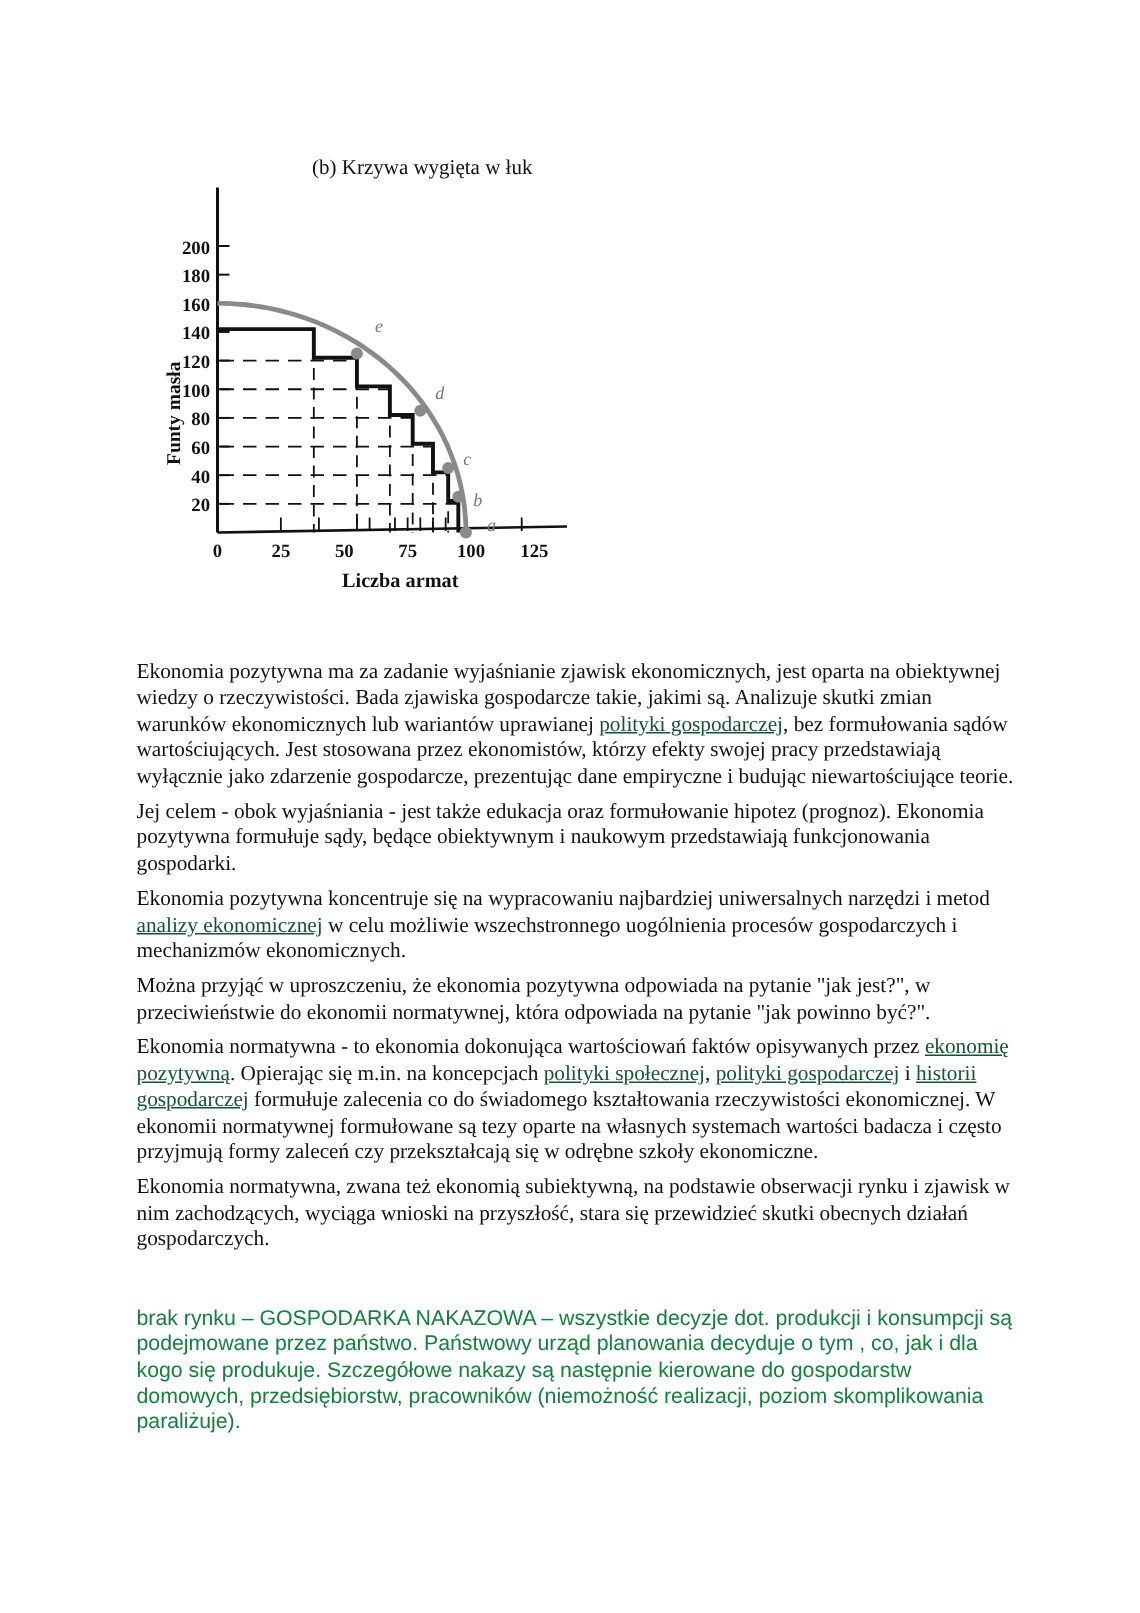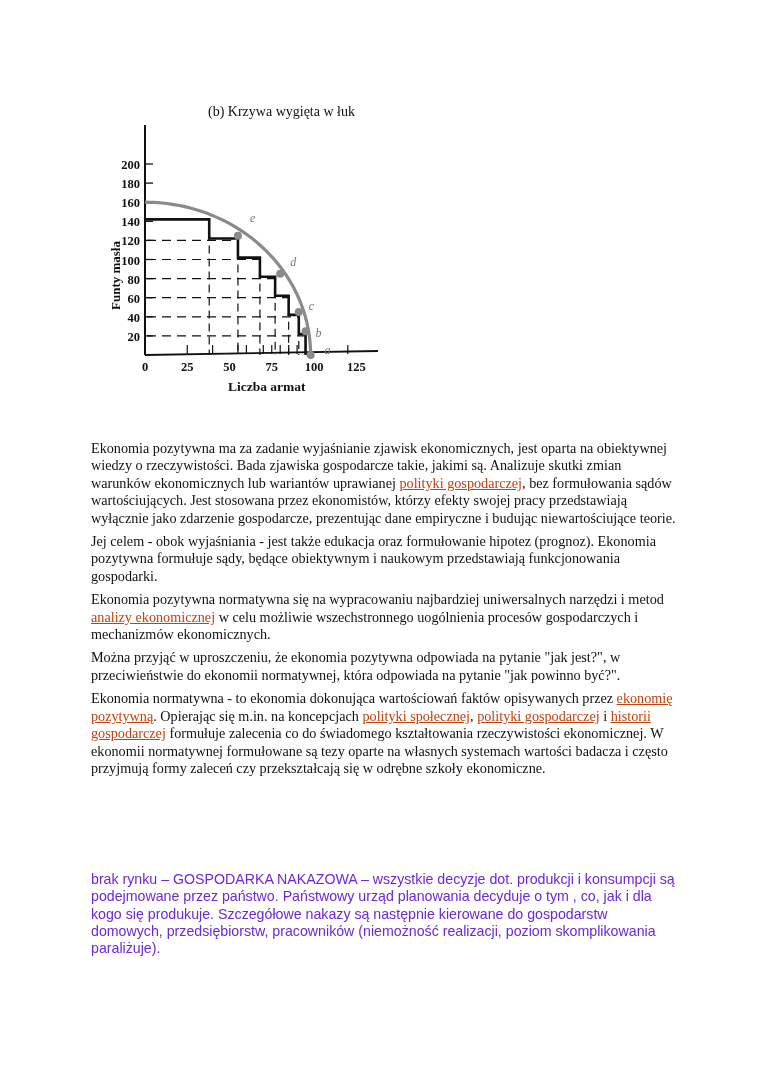--- a/index.html
+++ b/index.html
@@ -2,22 +2,22 @@
 <html><head>
 <meta charset="utf-8">
 <style>
   html, body { margin: 0; padding: 0; background: #ffffff; }
   body { width: 760px; height: 1075px; position: relative; overflow: hidden; }
   .figure { position: absolute; left: 100px; top: 95px; width: 290px; height: 310px; }
   .figure svg { display: block; }
   .text-block { position: absolute; left: 91px; width: 590px; font-family: "Liberation Serif", serif; font-size: 14.2px; line-height: 17.4px; color: #111; }
   .text-block p { margin: 0 0 6px 0; }
   .text-block b { font-weight: normal; }
-  .text-block a { color: #c2410c; text-decoration: underline; }
-  .sans-block { position: absolute; left: 91px; top: 871px; width: 590px; font-family: "Liberation Sans", sans-serif; font-size: 14.2px; line-height: 17.3px; color: #6d28d9; }
+  .text-block a { color: #14532d; text-decoration: underline; }
+  .sans-block { position: absolute; left: 91px; top: 871px; width: 590px; font-family: "Liberation Sans", sans-serif; font-size: 14.2px; line-height: 17.3px; color: #15803d; }
   .sans-block p { margin: 0; }
 </style>
 </head>
 <body>
 
 <div class="figure">
   <svg id="chart" width="290" height="310" viewBox="0 0 290 310">
     <text id="chart-title" x="108" y="21" font-family="Liberation Serif, serif" font-size="14" fill="#111">(b) Krzywa wygięta w łuk</text>
     <g id="axes">
         <line x1="45" y1="30" x2="45" y2="260" stroke="#111" stroke-width="2"></line>
@@ -94,23 +94,24 @@
     <text id="ylabel" font-family="Liberation Serif, serif" font-size="13" font-weight="bold" fill="#111" transform="translate(20,215) rotate(-90)">Funty masła</text>
     <text id="xlabel" x="128" y="296" font-family="Liberation Serif, serif" font-size="13.5" font-weight="bold" fill="#111">Liczba armat</text>
   </svg>
 </div>
 
 <div class="text-block" style="top:440px;">
   <p><b>Ekonomia pozytywna</b><span> ma za zadanie wyjaśnianie zjawisk ekonomicznych, jest oparta na obiektywnej wiedzy o rzeczywistości. Bada zjawiska gospodarcze takie, jakimi są. Analizuje skutki zmian warunków ekonomicznych lub wariantów uprawianej </span><a href="#">polityki gospodarczej</a><span>, bez formułowania sądów wartościujących. Jest stosowana przez ekonomistów, którzy efekty swojej pracy przedstawiają wyłącznie jako zdarzenie gospodarcze, prezentując dane empiryczne i budując niewartościujące teorie.</span></p>
 
   <p>Jej celem - obok wyjaśniania - jest także edukacja oraz formułowanie hipotez (prognoz). Ekonomia pozytywna formułuje sądy, będące obiektywnym i naukowym przedstawiają funkcjonowania gospodarki.</p>
 
-  <p><span>Ekonomia pozytywna normatywna się na wypracowaniu najbardziej uniwersalnych narzędzi i metod </span><a href="#">analizy ekonomicznej</a><span> w celu możliwie wszechstronnego uogólnienia procesów gospodarczych i mechanizmów ekonomicznych.</span></p>
+  <p><span>Ekonomia pozytywna koncentruje się na wypracowaniu najbardziej uniwersalnych narzędzi i metod </span><a href="#">analizy ekonomicznej</a><span> w celu możliwie wszechstronnego uogólnienia procesów gospodarczych i mechanizmów ekonomicznych.</span></p>
 
   <p>Można przyjąć w uproszczeniu, że ekonomia pozytywna odpowiada na pytanie "jak jest?", w przeciwieństwie do ekonomii normatywnej, która odpowiada na pytanie "jak powinno być?".</p>
 
   <p><b>Ekonomia normatywna -</b><span> to ekonomia dokonująca wartościowań faktów opisywanych przez </span><a href="#">ekonomię pozytywną</a><span>. Opierając się m.in. na koncepcjach </span><a href="#">polityki społecznej</a><span>, </span><a href="#">polityki gospodarczej</a><span> i </span><a href="#">historii gospodarczej</a><span> formułuje zalecenia co do świadomego kształtowania rzeczywistości ekonomicznej. W ekonomii normatywnej formułowane są tezy oparte na własnych systemach wartości badacza i często przyjmują formy zaleceń czy przekształcają się w odrębne szkoły ekonomiczne.</span></p>
 
+  <p>Ekonomia normatywna, zwana też ekonomią subiektywną, na podstawie obserwacji rynku i zjawisk w nim zachodzących, wyciąga wnioski na przyszłość, stara się przewidzieć skutki obecnych działań gospodarczych.</p>
 </div>
 
 <div class="sans-block">
   <p>brak rynku – GOSPODARKA NAKAZOWA – wszystkie decyzje dot. produkcji i konsumpcji są podejmowane przez państwo. Państwowy urząd planowania decyduje o tym , co, jak i dla kogo się produkuje. Szczegółowe nakazy są następnie kierowane do gospodarstw domowych, przedsiębiorstw, pracowników (niemożność realizacji, poziom skomplikowania paraliżuje).</p>
 </div>
 
 </body></html>

